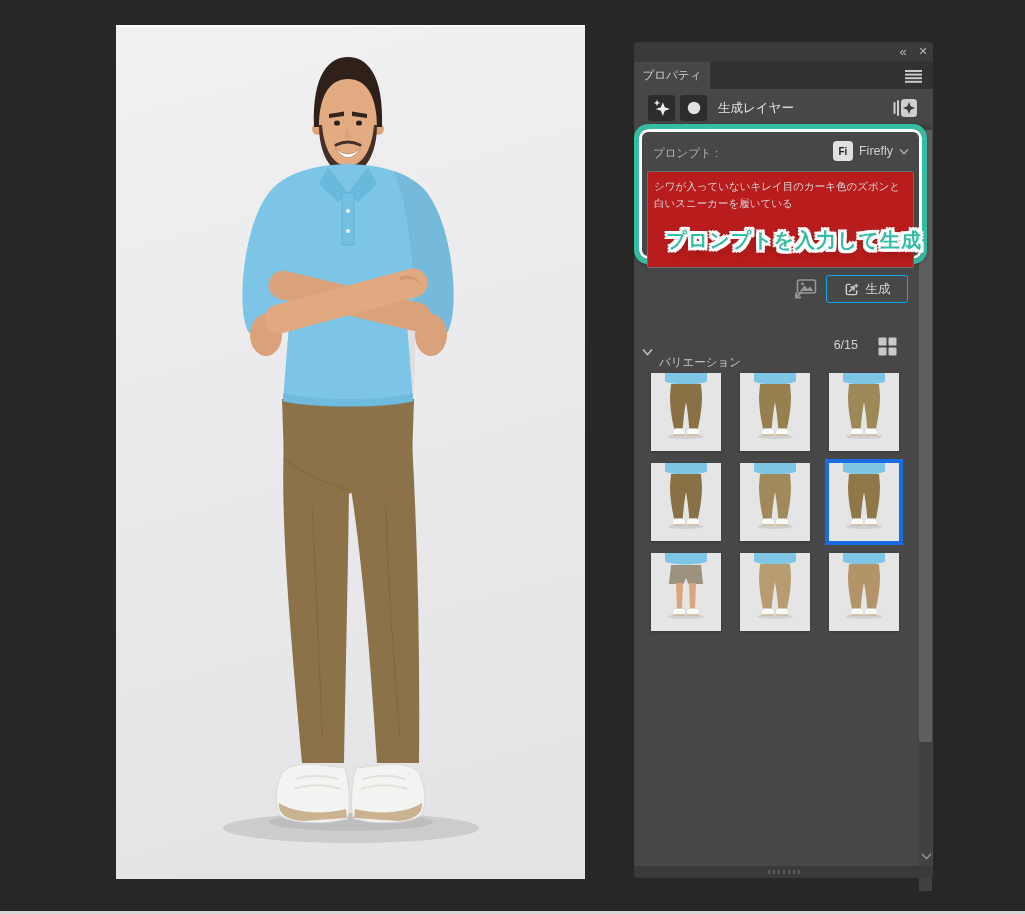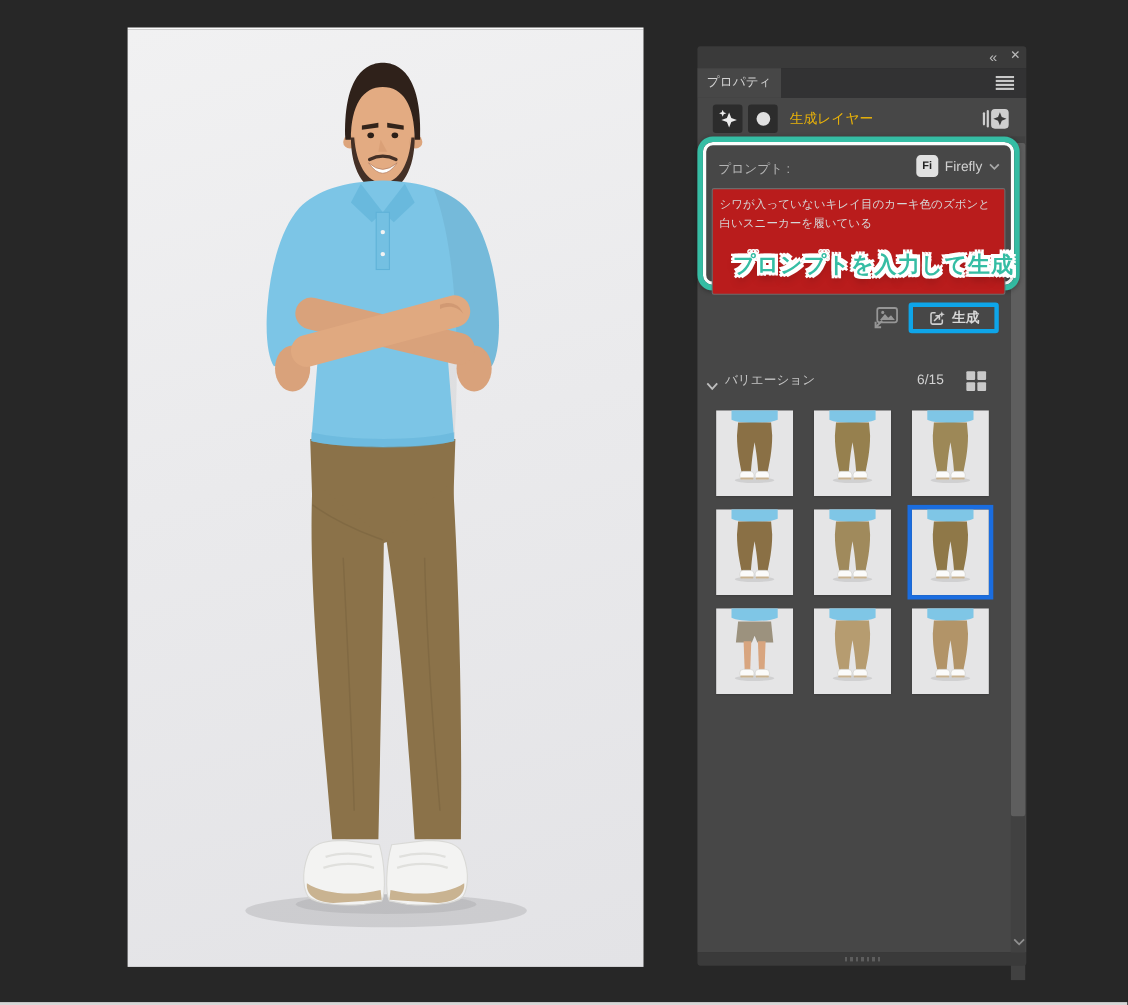--- a/index.html
+++ b/index.html
@@ -44,21 +44,21 @@
   }
 
   
   .layer-row { position:absolute; left:0; top:4px; width:299px; height:30px; }
   .sq-icon {
     position:absolute; top:2px; width:27px; height:26px; background:#2c2c2c;
     border-radius:3px; display:flex; align-items:center; justify-content:center;
   }
   .icon-gen { left:14px; }
   .icon-mask { left:46px; }
-  .layer-title { position:absolute; left:84px; top:2px; line-height:26px; color:#eab308; font-size:12.5px; }
+  .layer-title { position:absolute; left:84px; top:2px; line-height:26px; color:#e5e5e5; font-size:12.5px; }
   .layer-badge { position:absolute; left:258px; top:4px; width:26px; height:22px; }
 
   
   .callout {
     position:absolute; left:0; top:35px; width:293px; height:140px;
     border:5px solid var(--accent); border-radius:14px;
     box-shadow:inset 0 0 0 3px #fdfdfd, 0 1px 4px rgba(0,0,0,.25);
     background:#474747; z-index:4;
   }
   .prompt-label { position:absolute; left:14px; top:17px; color:#b3b3b3; font-size:11.5px; }
@@ -84,29 +84,29 @@
     text-shadow:
       -3px -3px 0 #fff, 3px -3px 0 #fff, -3px 3px 0 #fff, 3px 3px 0 #fff,
       -3px 0 0 #fff, 3px 0 0 #fff, 0 -3px 0 #fff, 0 3px 0 #fff,
       -2px -2px 0 #fff, 2px -2px 0 #fff, -2px 2px 0 #fff, 2px 2px 0 #fff,
       0 6px 8px rgba(0,0,0,.35);
     z-index:5;
   }
   .ref-image-btn { position:absolute; left:155px; top:150px; width:23px; height:20px; }
   .generate-btn {
     position:absolute; left:187px; top:146px; width:82px; height:28px;
-    border:4px solid #0ea5e9; border-radius:3px;
+    border:1px solid #0ea5e9; border-radius:3px;
     display:flex; align-items:center; justify-content:center; gap:7px;
-    color:#d9d9d9; font-size:12.5px;font-weight:bold;
+    color:#d9d9d9; font-size:12.5px;
   }
 
   
   .variations-header { position:absolute; left:0; top:246px; width:299px; height:24px; }
   .var-chevron { position:absolute; left:8px; top:7px; width:11px; height:8px; }
-  .var-label { position:absolute; left:25px; top:3px; color:#c6c6c6; font-size:11.5px; }
+  .var-label { position:absolute; left:25px; top:20px; color:#c6c6c6; font-size:11.5px; }
   .var-counter { position:absolute; left:168px; top:3px; width:56px; text-align:right; color:#d2d2d2; font-size:12.5px; }
   .grid-icon { position:absolute; left:244px; top:2px; width:19px; height:19px; }
 
   .thumb { position:absolute; width:70px; height:78px; box-shadow:0 1px 2px rgba(0,0,0,.25); }
   .thumb.selected { outline:4px solid var(--sel); }
 
   
   .scroll-track {
     position:absolute; left:285px; top:35px; width:13px; height:767px; background:#414141;
   }

